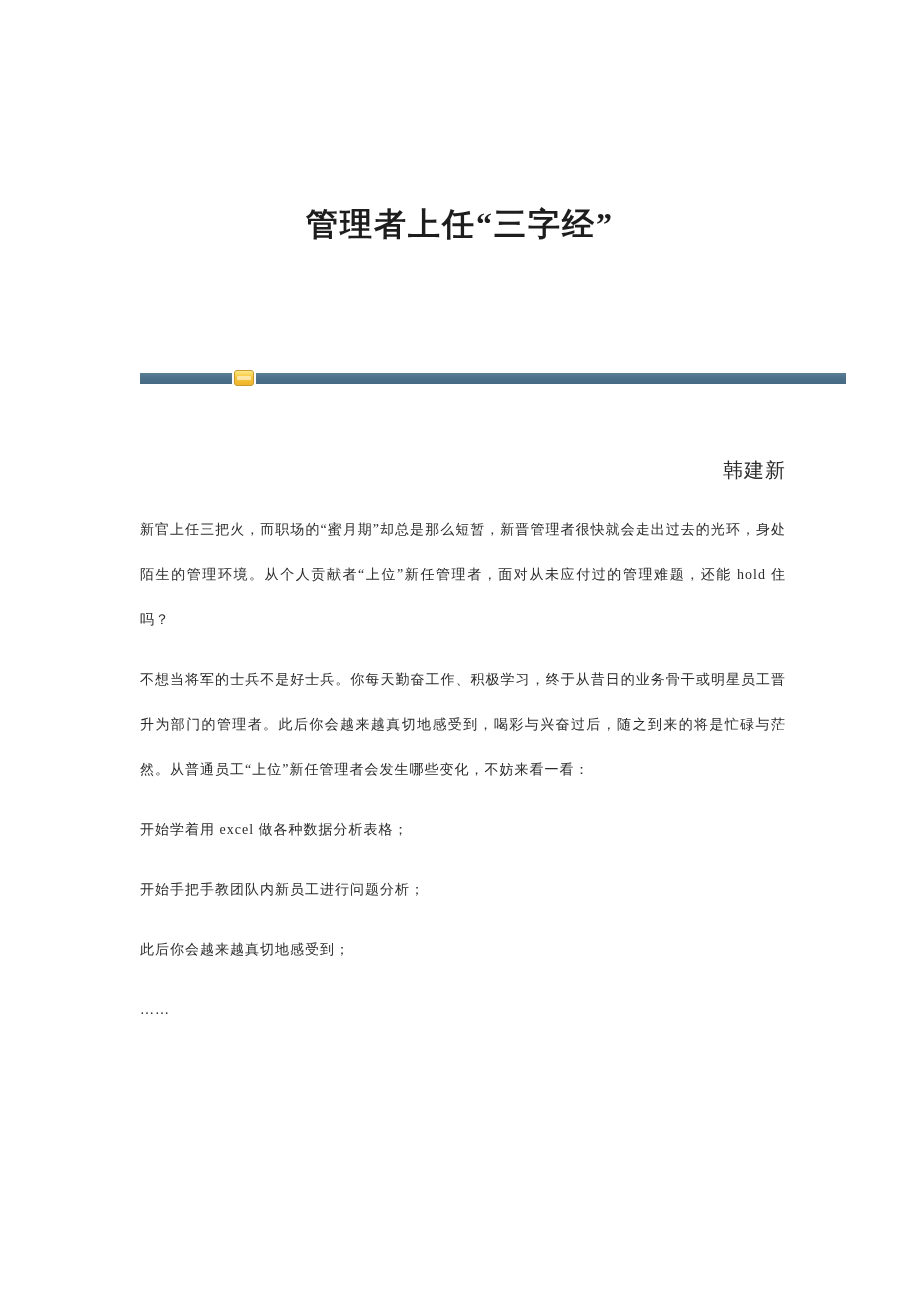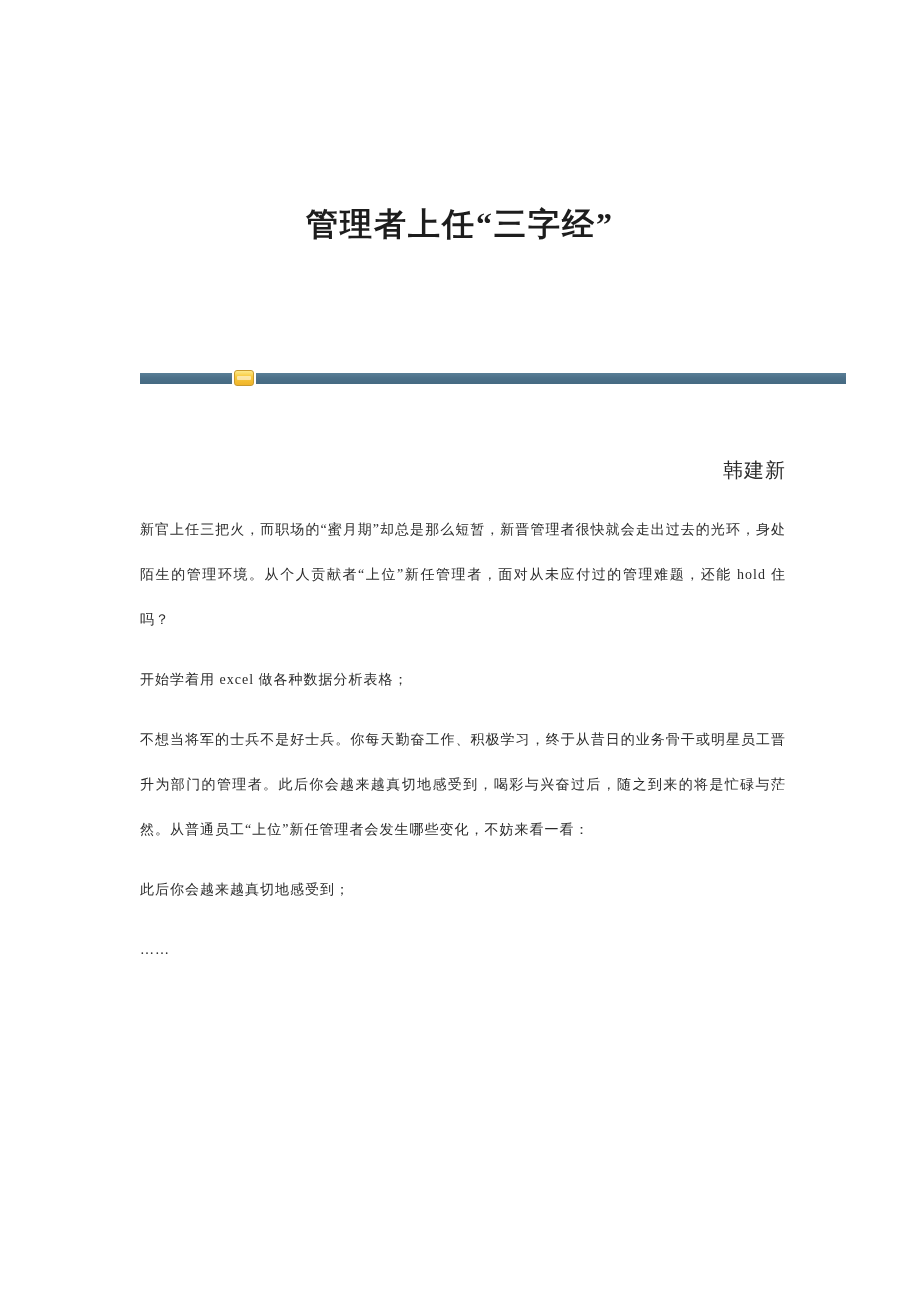--- a/index.html
+++ b/index.html
@@ -96,19 +96,20 @@
   <div class="divider">
     <div class="bar-seg bar-left"></div>
     <div class="divider-icon"></div>
     <div class="bar-seg bar-right"></div>
   </div>
 
   <div class="body-text">
     <p class="author">韩建新</p>
 
     <p class="para">新官上任三把火，而职场的“蜜月期”却总是那么短暂，新晋管理者很快就会走出过去的光环，身处陌生的管理环境。从个人贡献者“上位”新任管理者，面对从未应付过的管理难题，还能 hold 住吗？</p>
+    <p class="para">不想当将军的士兵不是好士兵。你每天勤奋工作、积极学习，终于从昔日的业务骨干或明星员工晋升为部门的管理者。此后你会越来越真切地感受到，喝彩与兴奋过后，随之到来的将是忙碌与茫然。从普通员工“上位”新任管理者会发生哪些变化，不妨来看一看：</p>
     <p class="para">开始学着用 excel 做各种数据分析表格；</p>
-    <p class="para">不想当将军的士兵不是好士兵。你每天勤奋工作、积极学习，终于从昔日的业务骨干或明星员工晋升为部门的管理者。此后你会越来越真切地感受到，喝彩与兴奋过后，随之到来的将是忙碌与茫然。从普通员工“上位”新任管理者会发生哪些变化，不妨来看一看：</p>
+    <p class="para">开始手把手教团队内新员工进行问题分析；</p>
     <p class="para">此后你会越来越真切地感受到；</p>
     <p class="para">……</p>
   </div>
 
 </div>
 
 </body></html>

